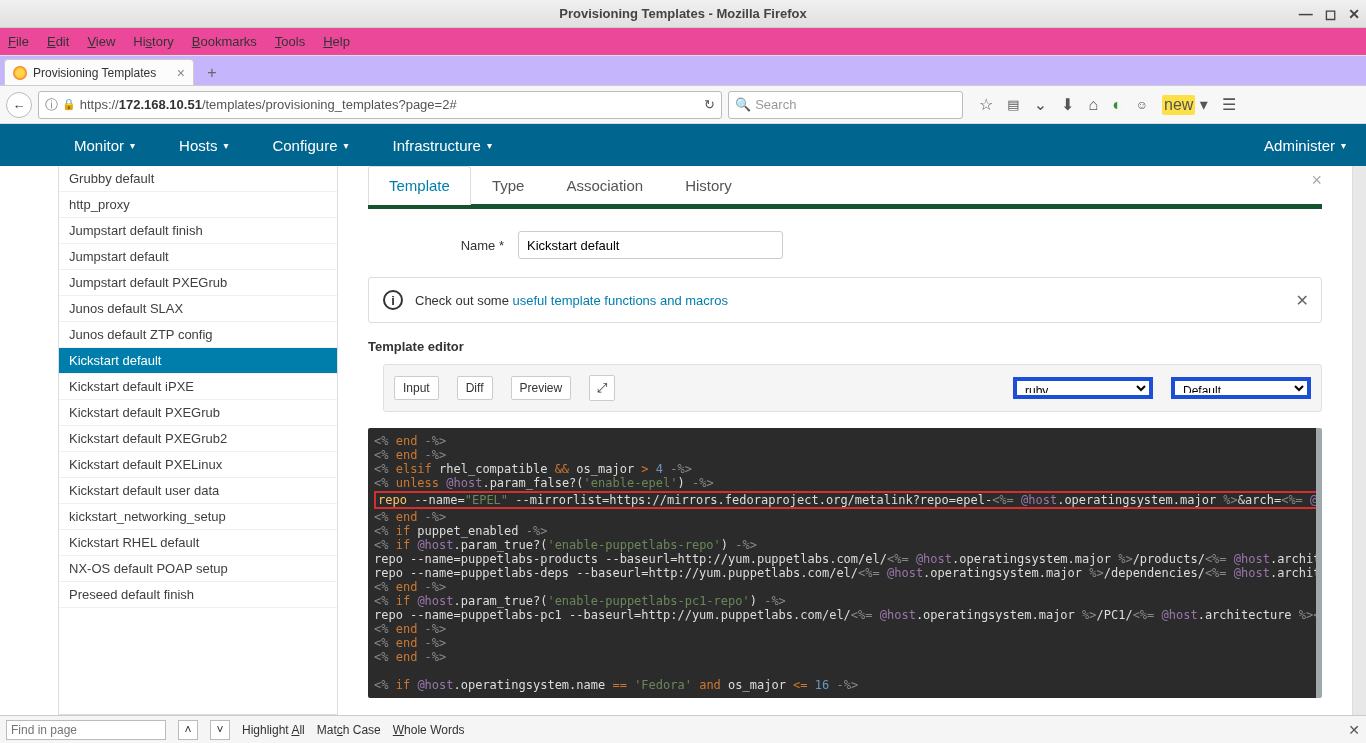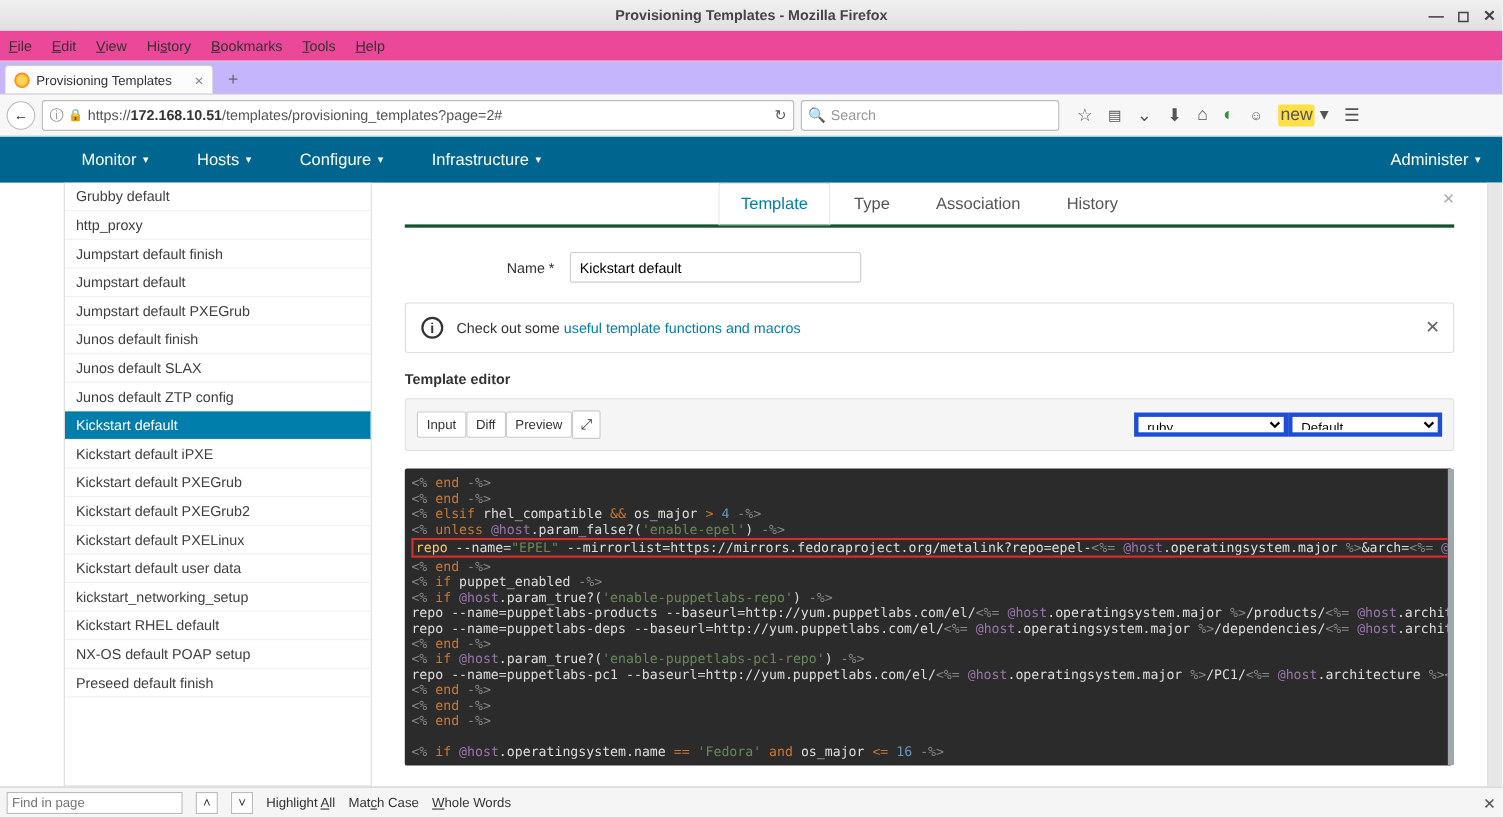--- a/index.html
+++ b/index.html
@@ -28,32 +28,32 @@
 .page { flex: 1; display: flex; flex-direction: column; overflow: hidden; background: #fff; }
 .topnav { height: 42px; background: #006690; display: flex; align-items: center; padding: 0 20px 0 74px; gap: 44px; color: #fff; }
 .topnav .item { cursor: pointer; font-size: 15px; display: flex; align-items: center; gap: 4px; }
 .topnav .item::after { content: "▾"; font-size: 10px; margin-left: 2px; }
 .topnav .spacer { flex: 1; }
 .body { flex: 1; display: flex; overflow: hidden; padding-left: 58px; }
 .sidebar { width: 280px; background: #fff; border: 1px solid #ddd; border-top: none; overflow-y: auto; }
 .sidebar-item { padding: 5px 10px; color: #404040; cursor: pointer; font-size: 13px; border-bottom: 1px solid #f0f0f0; }
 .sidebar-item.active { background: #007eab; color: #fff; }
 .main { flex: 1; padding: 0 30px 0 30px; overflow-y: auto; position: relative; }
-.tabs { display: flex; border-bottom: 3px solid #14532d; position: relative; justify-content: center; }
+.tabs { display: flex; border-bottom: 5px solid #14532d; position: relative; }
 .tabs .close-x { position: absolute; right: 0; top: 4px; color: #aaa; cursor: pointer; font-size: 18px; }
 .tab { padding: 10px 20px; color: #555; cursor: pointer; font-size: 15px; border: 1px solid transparent; border-bottom: none; }
 .tab.active { color: #007eab; border: 1px solid #ddd; border-bottom: 1px solid #fff; margin-bottom: -1px; border-radius: 3px 3px 0 0; }
 .form-row { display: flex; align-items: center; margin: 22px 0 18px 0; }
 .form-row label { width: 150px; text-align: right; padding-right: 14px; font-size: 13px; }
 .form-row input { width: 265px; height: 28px; border: 1px solid #ccc; border-radius: 3px; padding: 0 8px; font-size: 13px; }
 .alert { border: 1px solid #ddd; border-radius: 3px; padding: 12px 14px; display: flex; align-items: center; gap: 12px; margin-bottom: 16px; position: relative; }
 .alert .info-i { width: 20px; height: 20px; border: 2px solid #333; border-radius: 50%; display: flex; align-items: center; justify-content: center; font-weight: bold; font-size: 13px; }
 .alert a { color: #007eab; text-decoration: none; }
 .alert .dismiss { position: absolute; right: 12px; font-size: 16px; cursor: pointer; color: #666; }
-.editor-header { background: #f5f5f5; border: 1px solid #e0e0e0; border-radius: 3px; padding: 10px; display: flex; align-items: center; gap: 0; margin-bottom: 16px; }
+.editor-header { background: #f5f5f5; border: 1px solid #e0e0e0; border-radius: 3px; padding: 10px; display: flex; align-items: center; gap: 18px; margin-bottom: 16px; margin-left: 15px; }
 .editor-header .btn { border: 1px solid #ccc; background: #fff; padding: 4px 8px; border-radius: 2px; font-size: 12px; cursor: pointer; }
 .editor-header .expand { border: 1px solid #ccc; background: #fff; width: 26px; height: 26px; display: flex; align-items: center; justify-content: center; border-radius: 2px; cursor: pointer; }
 .editor-header select { border: 4px solid #1d4ed8; background: #fff; padding: 2px 4px; font-size: 12px; min-width: 140px; height: 22px; }
 .code { background: #2b2b2b; color: #ddd; font-family: "DejaVu Sans Mono", Menlo, monospace; font-size: 12px; line-height: 14px; padding: 6px; border-radius: 2px; overflow: hidden; white-space: pre; position: relative; border-right: 6px solid #9fa8ab;}
 .code .kw { color: #cc7832; }
 .code .st { color: #6a8759; }
 .code .var { color: #9876aa; }
 .code .num { color: #6897bb; }
 .code .meth { color: #ffc66d; }
 .code .dim { color: #888; }
@@ -131,21 +131,20 @@
     <div class="item">Administer</div>
   </div>
 
   <div class="body">
     <div class="sidebar" id="sidebar">
         <div class="sidebar-item">Grubby default</div>
         <div class="sidebar-item">http_proxy</div>
         <div class="sidebar-item">Jumpstart default finish</div>
         <div class="sidebar-item">Jumpstart default</div>
         <div class="sidebar-item">Jumpstart default PXEGrub</div>
-        <div class="sidebar-item">Junos default finish</div>
         <div class="sidebar-item">Junos default SLAX</div>
         <div class="sidebar-item">Junos default ZTP config</div>
         <div class="sidebar-item active">Kickstart default</div>
         <div class="sidebar-item">Kickstart default iPXE</div>
         <div class="sidebar-item">Kickstart default PXEGrub</div>
         <div class="sidebar-item">Kickstart default PXEGrub2</div>
         <div class="sidebar-item">Kickstart default PXELinux</div>
         <div class="sidebar-item">Kickstart default user data</div>
         <div class="sidebar-item">kickstart_networking_setup</div>
         <div class="sidebar-item">Kickstart RHEL default</div>

